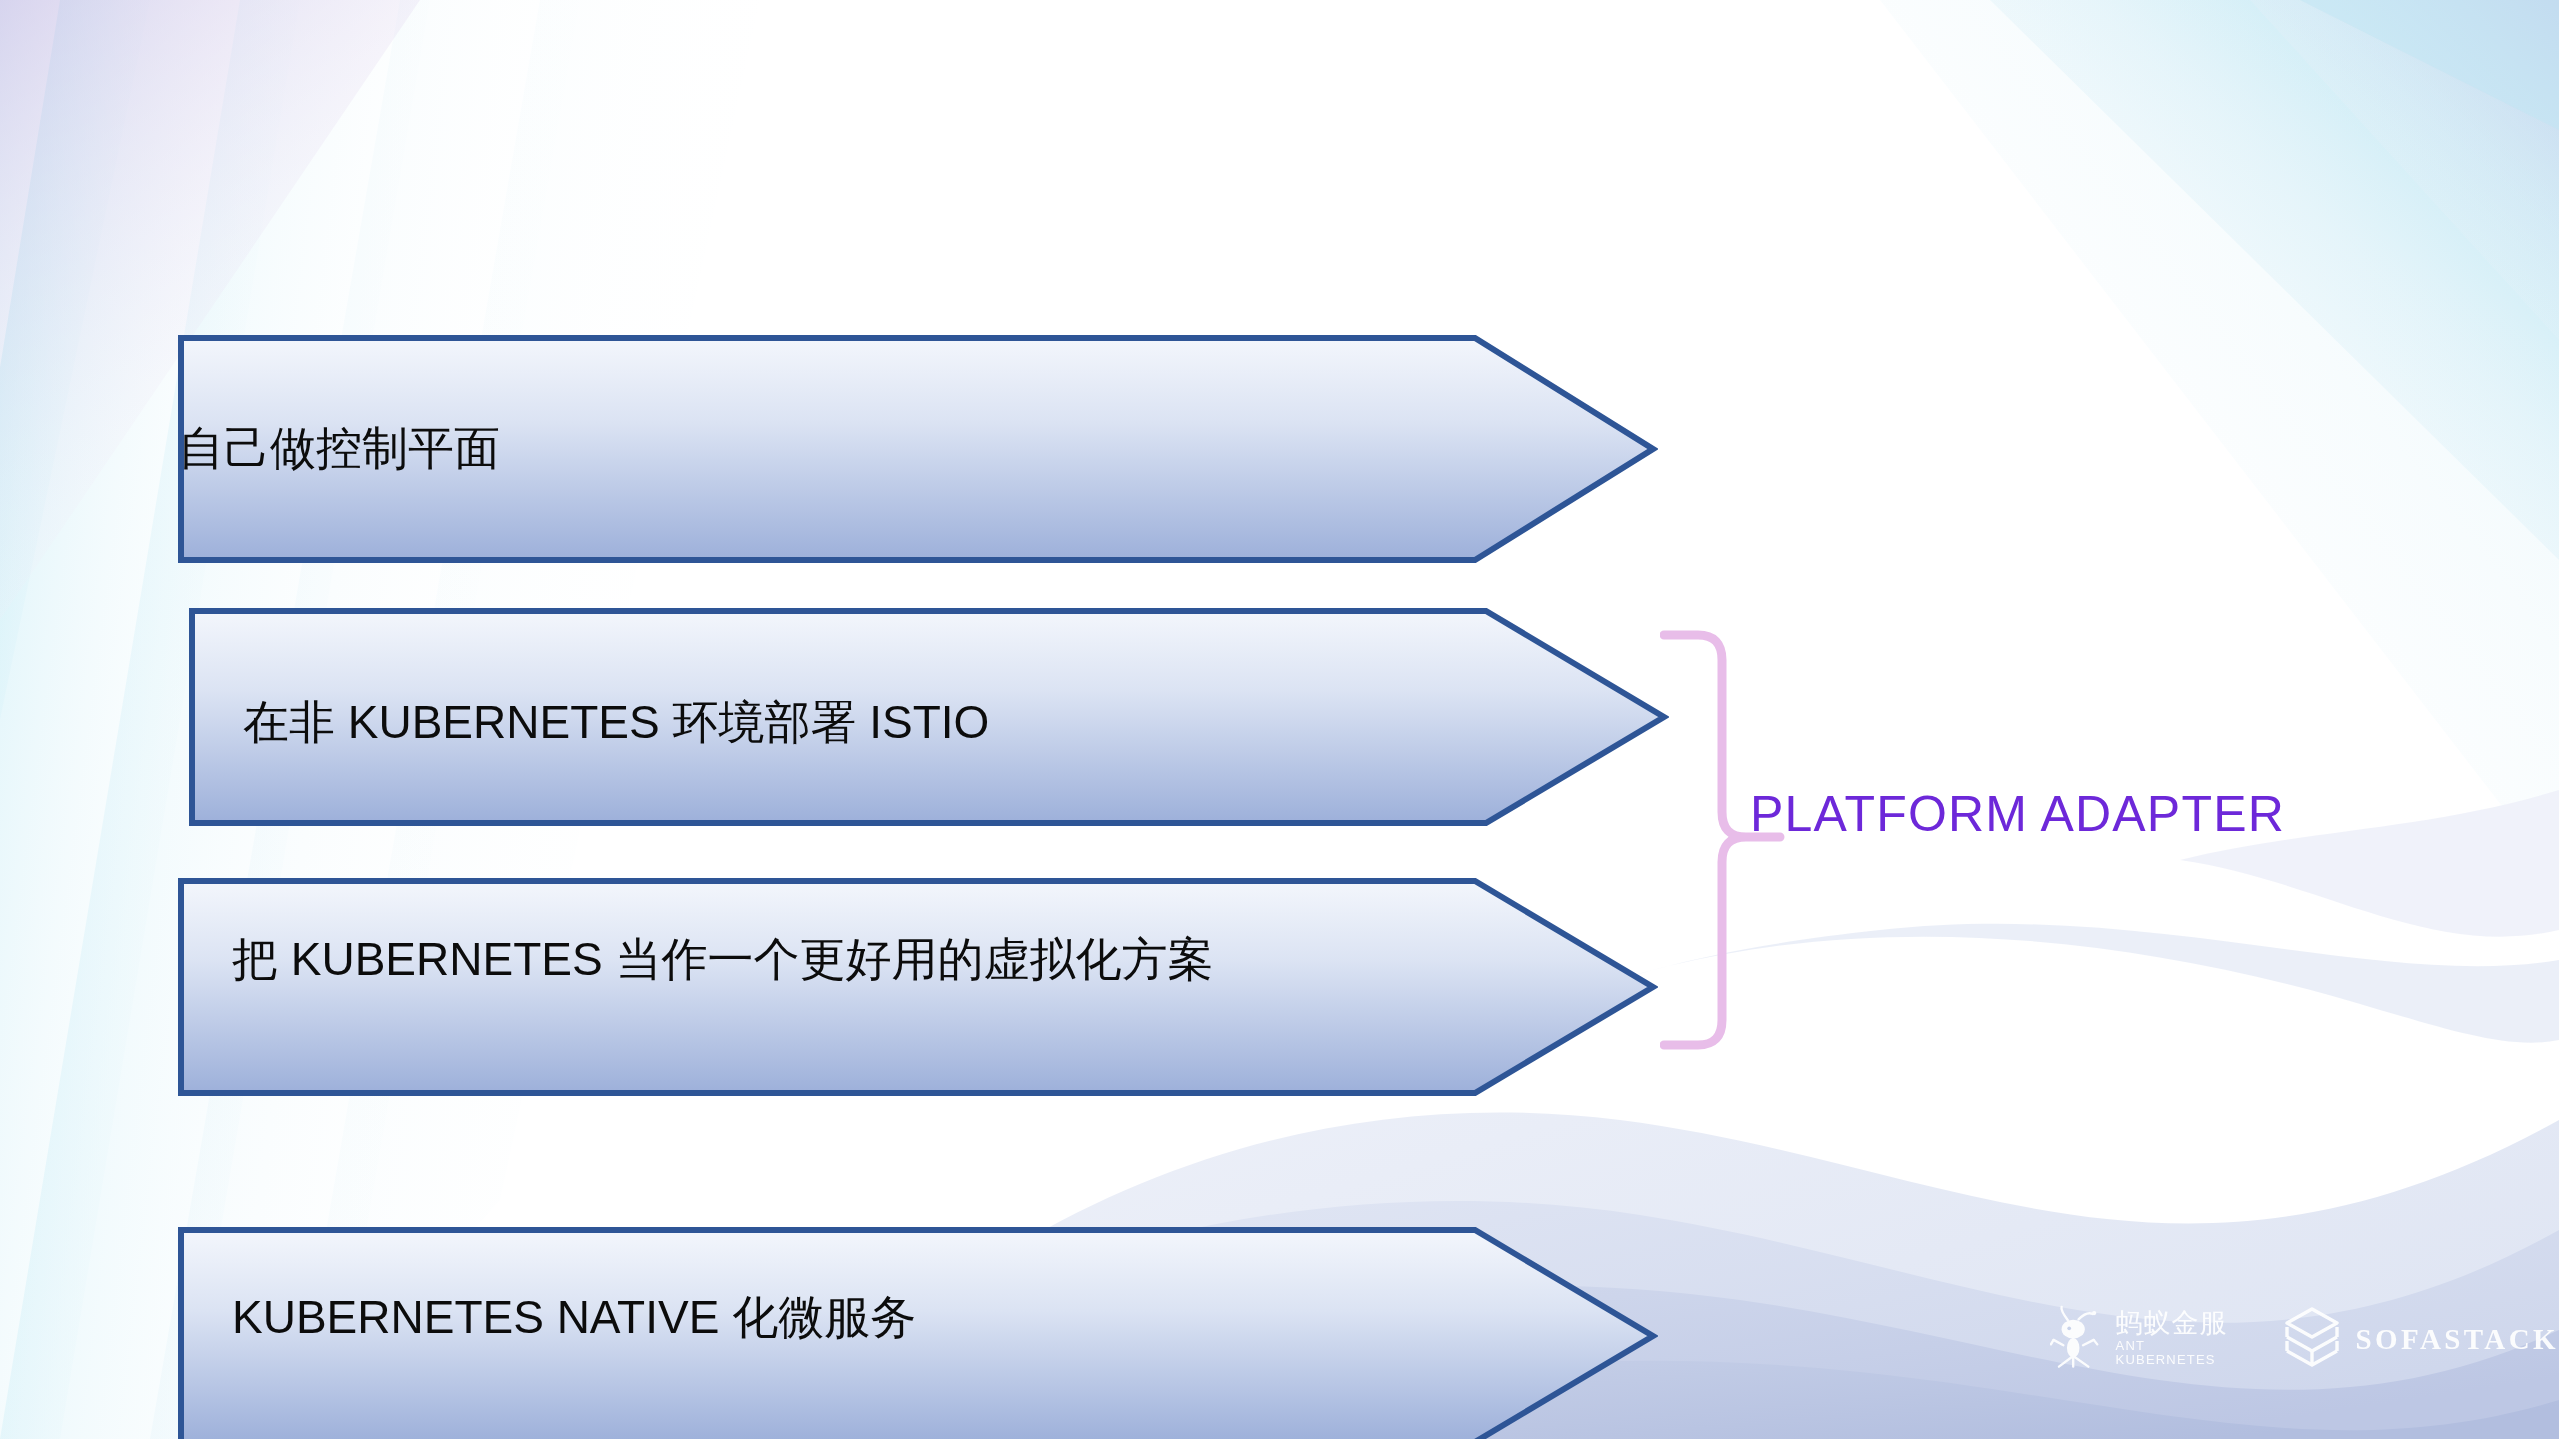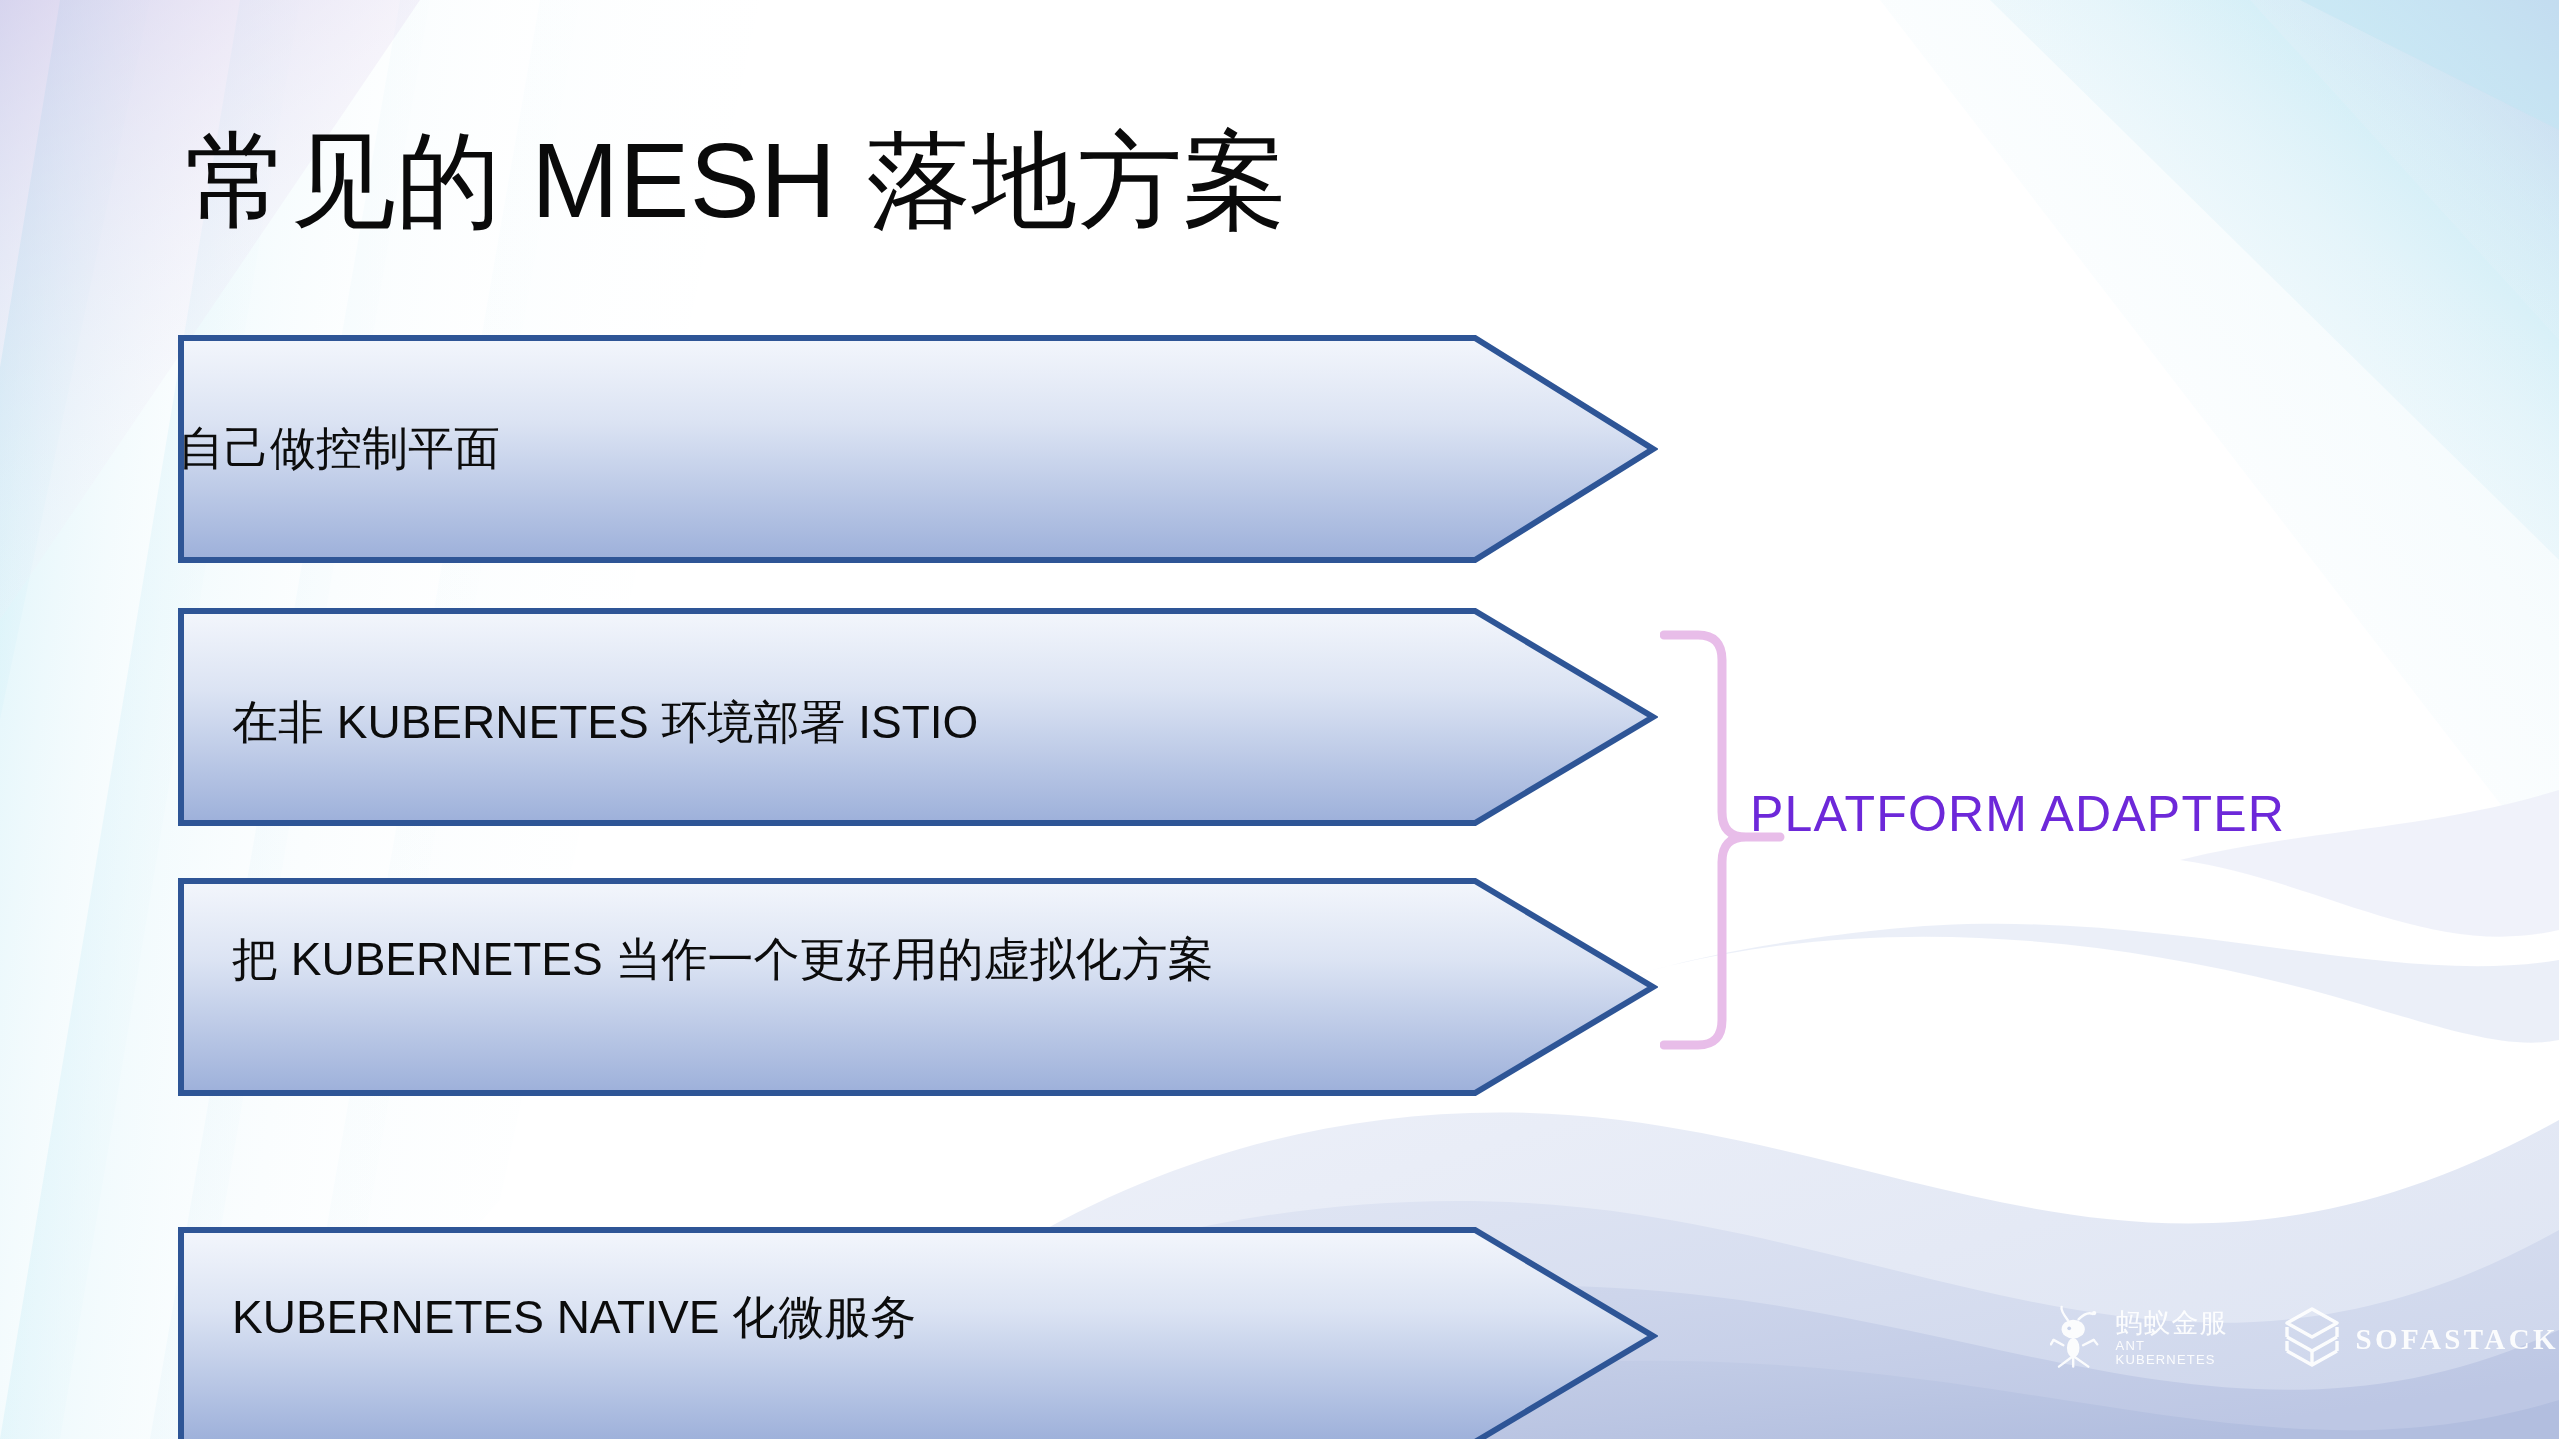--- a/index.html
+++ b/index.html
@@ -198,37 +198,36 @@
       <path d="M780,1439 C1000,1200 1300,1080 1620,1120 C1950,1162 2180,1330 2559,1120 L2559,1439 Z" fill="url(#gWave1)"></path>
       <path d="M700,1439 C980,1250 1320,1165 1640,1215 C1980,1268 2220,1420 2559,1230 L2559,1439 Z" fill="url(#gWave2)"></path>
       <path d="M840,1439 C1120,1320 1420,1255 1740,1300 C2050,1344 2280,1460 2559,1330 L2559,1439 Z" fill="url(#gWave3)"></path>
       <path d="M1050,1439 C1330,1380 1560,1340 1860,1372 C2130,1400 2330,1470 2559,1400 L2559,1439 Z" fill="url(#gWave4)"></path>
       <path d="M2180,860 C2320,880 2430,960 2559,930 L2559,790 C2430,830 2300,830 2180,860 Z" fill="#eef1f9" opacity="0.9"></path>
       <path d="M1560,1000 C1820,900 2120,930 2380,1010 C2450,1030 2510,1050 2559,1040 L2559,960
                C2380,990 2150,900 1880,930 C1730,946 1640,970 1560,1000 Z" fill="#e8ecf7" opacity="0.85"></path>
     </g>
   </svg>
 
-  <div id="title">常见的 MESH 落地方案</div>
 
   <div class="chevron" style="left:178px; top:335px; width:1480px; height:228px;">
     <svg class="chevron-svg" width="1480" height="228" viewBox="0 0 1480 228" xmlns="http://www.w3.org/2000/svg">
       <defs>
         <linearGradient id="chevGrad1" x1="0" y1="0" x2="0" y2="1">
           <stop offset="0%" stop-color="#f3f6fc"></stop>
           <stop offset="38%" stop-color="#dbe3f3"></stop>
           <stop offset="100%" stop-color="#9db0da"></stop>
         </linearGradient>
       </defs>
       <polygon points="3,3 1297,3 1475,114 1297,225 3,225" fill="url(#chevGrad1)" stroke="#2e5596" stroke-width="6"></polygon>
     </svg>
     <span class="chevron-label" style="">自己做控制平面</span>
   </div>
 
-  <div class="chevron" style="left:178px; top:608px; width:1480px; height:230px;">
+  <div class="chevron" style="left:189px; top:608px; width:1480px; height:230px;">
     <svg class="chevron-svg" width="1480" height="218" viewBox="0 0 1480 218" xmlns="http://www.w3.org/2000/svg">
       <defs>
         <linearGradient id="chevGrad2" x1="0" y1="0" x2="0" y2="1">
           <stop offset="0%" stop-color="#f3f6fc"></stop>
           <stop offset="38%" stop-color="#dbe3f3"></stop>
           <stop offset="100%" stop-color="#9db0da"></stop>
         </linearGradient>
       </defs>
       <polygon points="3,3 1297,3 1475,109 1297,215 3,215" fill="url(#chevGrad2)" stroke="#2e5596" stroke-width="6"></polygon>
     </svg>

